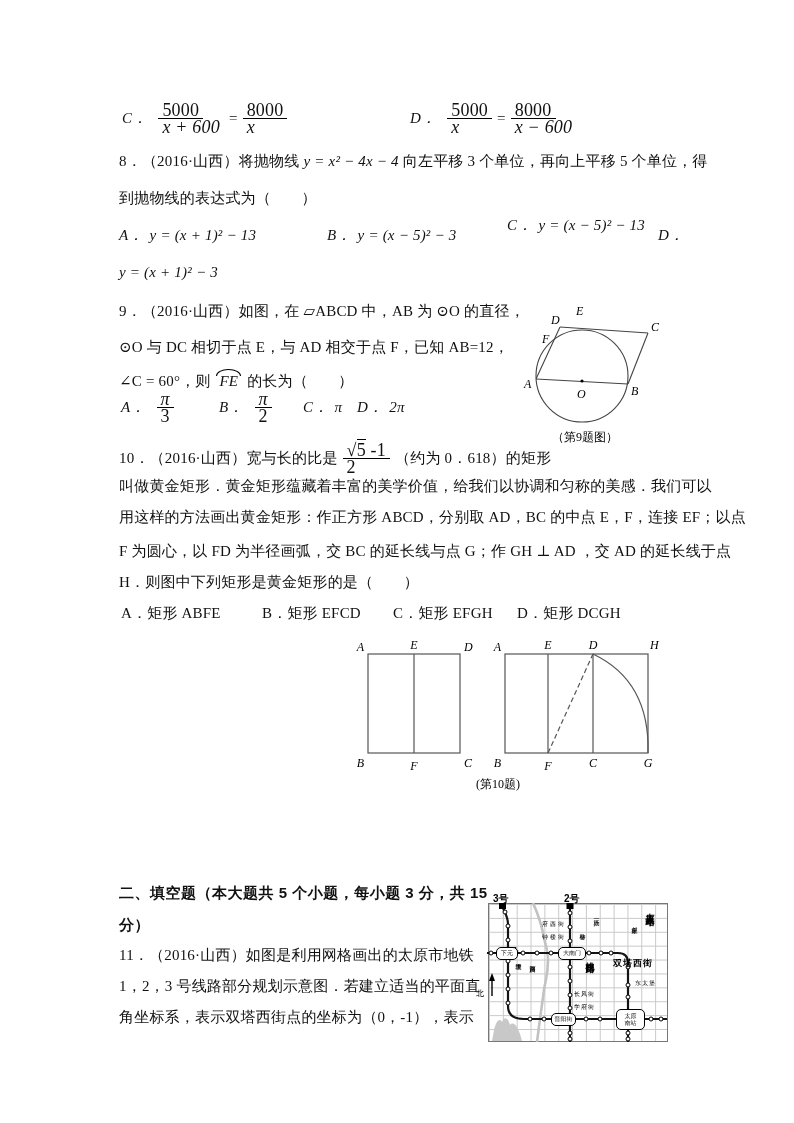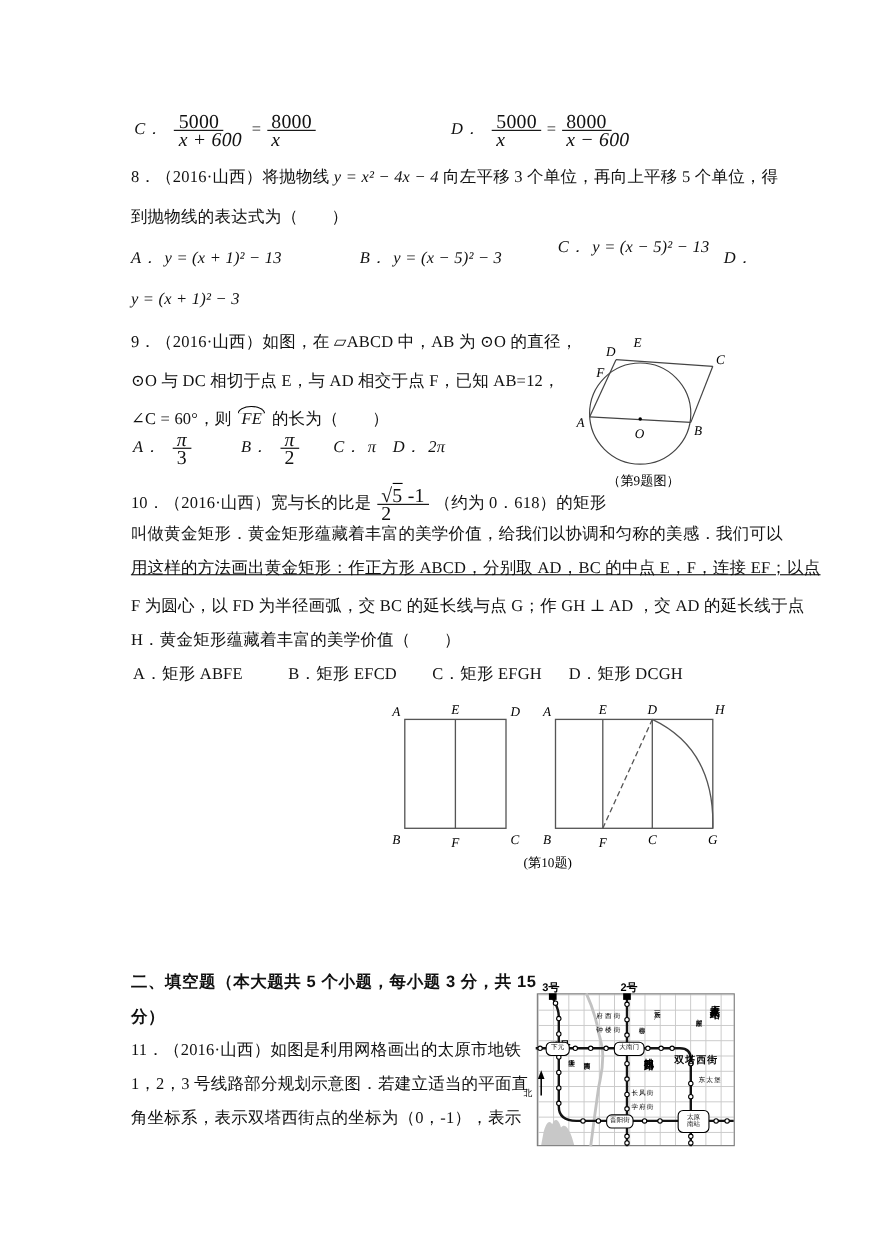--- a/index.html
+++ b/index.html
@@ -136,23 +136,23 @@
 
   <div class="tl vrow" style="left:119px;top:438px;height:40px;">
     <span>10．（2016·山西）宽与长的比是</span>
     <span class="frac">
       <span class="fn"><span>√</span><span class="radd">5</span><span> -1</span></span>
       <span class="fd">2</span>
     </span>
     <span>（约为 0．618）的矩形</span>
   </div>
   <div class="tl" style="left:119px;top:478px;">叫做黄金矩形．黄金矩形蕴藏着丰富的美学价值，给我们以协调和匀称的美感．我们可以</div>
-  <div class="tl" style="left:119px;top:509px;text-decoration:underline;">用这样的方法画出黄金矩形：作正方形 ABCD，分别取 AD，BC 的中点 E，F，连接 EF；以点</div>
+  <div class="tl" style="left:119px;top:509px;">用这样的方法画出黄金矩形：作正方形 ABCD，分别取 AD，BC 的中点 E，F，连接 EF；以点</div>
   <div class="tl" style="left:119px;top:543px;">F 为圆心，以 FD 为半径画弧，交 BC 的延长线与点 G；作 GH ⊥ AD ，交 AD 的延长线于点</div>
-  <div class="tl" style="left:119px;top:574px;">H．黄金矩形蕴藏着丰富的美学价值（　　）</div>
+  <div class="tl" style="left:119px;top:574px;">H．则图中下列矩形是黄金矩形的是（　　）</div>
   <div class="tl" style="left:121px;top:605px;">A．矩形 ABFE</div>
   <div class="tl" style="left:262px;top:605px;">B．矩形 EFCD</div>
   <div class="tl" style="left:393px;top:605px;">C．矩形 EFGH</div>
   <div class="tl" style="left:517px;top:605px;">D．矩形 DCGH</div>
 
   <svg style="position:absolute;left:338px;top:636px;" width="335" height="158" viewBox="0 0 335 158">
     <g stroke="#555" fill="none" stroke-width="1.2">
       <rect x="30" y="18" width="92" height="99"></rect>
       <line x1="76" y1="18" x2="76" y2="117"></line>
       <rect x="167" y="18" width="143" height="99"></rect>

